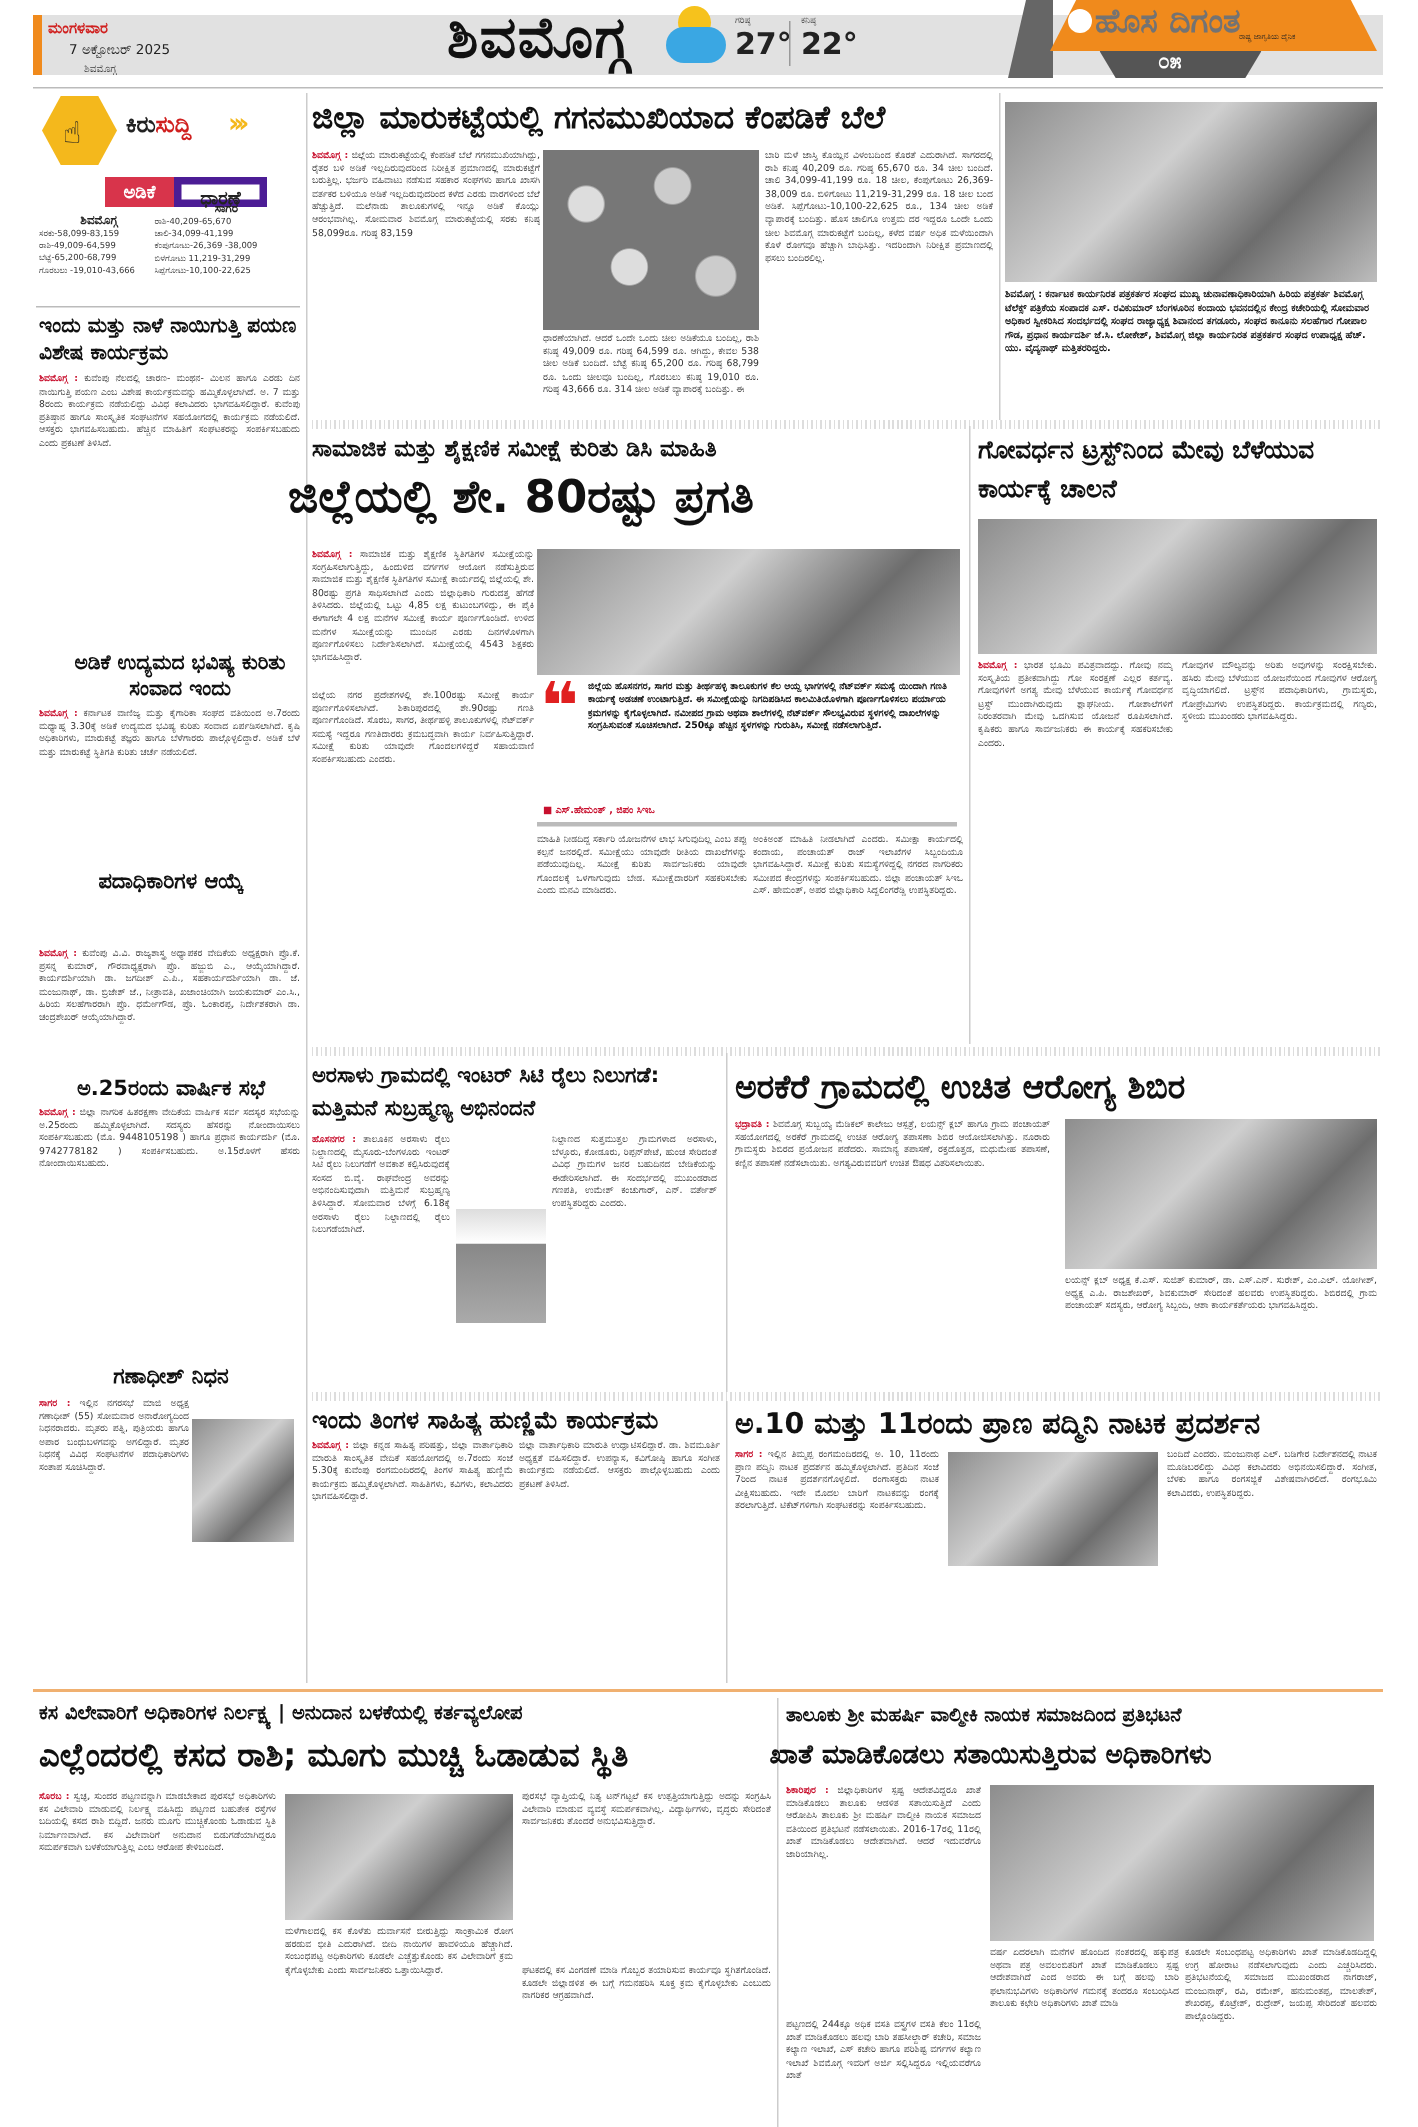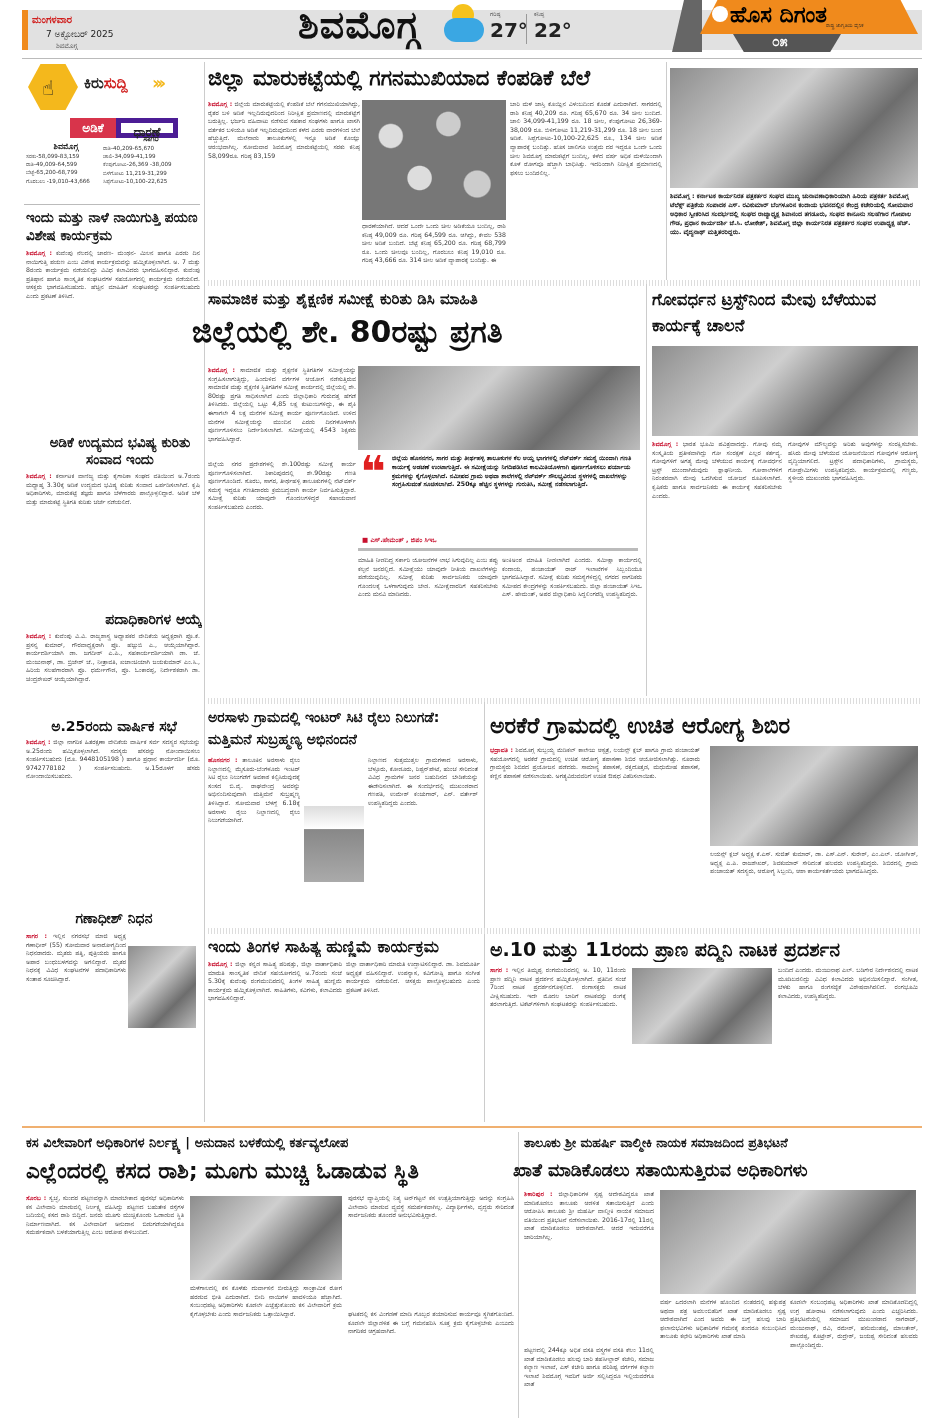--- a/index.html
+++ b/index.html
@@ -9,21 +9,21 @@
 .hdr-bar{left:22px;top:10px;width:6px;height:40px;background:#f08a1c}
 .day{left:32px;top:14px;font-size:10px;color:#d0201f;font-weight:bold}
 .date{left:46px;top:29px;font-size:9px;color:#222}
 .place{left:56px;top:42px;font-size:7px;color:#444}
 .masthead{left:298px;top:2px;font-size:38px;font-weight:bold;color:#111;font-family:"DejaVu Serif",serif;letter-spacing:1px}
 .sun{left:452px;top:4px;width:22px;height:22px;border-radius:50%;background:#f6c21c}
 .cloud{left:444px;top:18px;width:40px;height:24px;border-radius:14px;background:#3aa7e3}
 .wlab{font-size:6px;color:#444}
 .wval{font-size:20px;font-weight:bold;color:#222}
 .brand{left:700px;top:0;width:218px;height:34px;background:#f08a1c;clip-path:polygon(8% 0,92% 0,100% 100%,0 100%)}
-.brand-t{left:730px;top:2px;font-size:22px;font-weight:bold;color:#000000}
+.brand-t{left:730px;top:2px;font-size:22px;font-weight:bold;color:#737373}
 .brand-tag{left:826px;top:22px;font-size:5px;color:#222}
 .pg{left:733px;top:34px;width:108px;height:18px;background:#555;clip-path:polygon(0 0,100% 0,90% 100%,10% 100%)}
 .pg-t{left:772px;top:33px;font-size:14px;color:#fff;font-weight:bold}
 .hline{height:1px;background:#bbb}
 .vline{width:1px;background:#ccc}
 .dotted{height:6px;background:repeating-linear-gradient(90deg,#ddd 0 1px,#fff 1px 3px)}
 .hd{font-weight:bold;color:#111;font-family:"DejaVu Sans",sans-serif;white-space:nowrap;overflow:hidden}
 .body{font-size:6.2px;line-height:8.6px;color:#333;text-align:justify;overflow:hidden}
 .body b{color:#c8102e}
 .photo{background:linear-gradient(135deg,#8d8d8d,#cfcfcf 40%,#6d6d6d 70%,#bdbdbd)}
@@ -88,21 +88,21 @@
   <div class="mk">ಸಿಪ್ಪೆಗೋಟು-10,100-22,625</div>
 </div>
 <div class="abs hline" style="left:24px;top:204px;width:176px"></div>
 
 <div class="abs hd" style="left:26px;top:208px;width:176px;font-size:13.5px;line-height:18px;white-space:normal;height:38px">ಇಂದು ಮತ್ತು ನಾಳೆ ನಾಯಿಗುತ್ತಿ ಪಯಣ ವಿಶೇಷ ಕಾರ್ಯಕ್ರಮ</div>
 <div class="abs body" style="left:26px;top:249px;width:174px;height:176px"><b>ಶಿವಮೊಗ್ಗ :</b> <span>ಕುವೆಂಪು ನೆಲದಲ್ಲಿ ಚಾರಣ- ಮಂಥನ- ಮಿಲನ ಹಾಗೂ ಎರಡು ದಿನ ನಾಯಿಗುತ್ತಿ ಪಯಣ ಎಂಬ ವಿಶೇಷ ಕಾರ್ಯಕ್ರಮವನ್ನು ಹಮ್ಮಿಕೊಳ್ಳಲಾಗಿದೆ. ಅ. 7 ಮತ್ತು 8ರಂದು ಕಾರ್ಯಕ್ರಮ ನಡೆಯಲಿದ್ದು ವಿವಿಧ ಕಲಾವಿದರು ಭಾಗವಹಿಸಲಿದ್ದಾರೆ. ಕುವೆಂಪು ಪ್ರತಿಷ್ಠಾನ ಹಾಗೂ ಸಾಂಸ್ಕೃತಿಕ ಸಂಘಟನೆಗಳ ಸಹಯೋಗದಲ್ಲಿ ಕಾರ್ಯಕ್ರಮ ನಡೆಯಲಿದೆ. ಆಸಕ್ತರು ಭಾಗವಹಿಸಬಹುದು. ಹೆಚ್ಚಿನ ಮಾಹಿತಿಗೆ ಸಂಘಟಕರನ್ನು ಸಂಪರ್ಕಿಸಬಹುದು ಎಂದು ಪ್ರಕಟಣೆ ತಿಳಿಸಿದೆ.</span></div>
 
 <div class="abs hd" style="left:40px;top:434px;width:160px;font-size:13.5px;line-height:17px;white-space:normal;height:36px;text-align:center">ಅಡಿಕೆ ಉದ್ಯಮದ ಭವಿಷ್ಯ ಕುರಿತು ಸಂವಾದ ಇಂದು</div>
 <div class="abs body" style="left:26px;top:472px;width:174px;height:136px"><b>ಶಿವಮೊಗ್ಗ :</b> <span>ಕರ್ನಾಟಕ ವಾಣಿಜ್ಯ ಮತ್ತು ಕೈಗಾರಿಕಾ ಸಂಘದ ವತಿಯಿಂದ ಅ.7ರಂದು ಮಧ್ಯಾಹ್ನ 3.30ಕ್ಕೆ ಅಡಿಕೆ ಉದ್ಯಮದ ಭವಿಷ್ಯ ಕುರಿತು ಸಂವಾದ ಏರ್ಪಡಿಸಲಾಗಿದೆ. ಕೃಷಿ ಅಧಿಕಾರಿಗಳು, ಮಾರುಕಟ್ಟೆ ತಜ್ಞರು ಹಾಗೂ ಬೆಳೆಗಾರರು ಪಾಲ್ಗೊಳ್ಳಲಿದ್ದಾರೆ. ಅಡಿಕೆ ಬೆಳೆ ಮತ್ತು ಮಾರುಕಟ್ಟೆ ಸ್ಥಿತಿಗತಿ ಕುರಿತು ಚರ್ಚೆ ನಡೆಯಲಿದೆ.</span></div>
 
-<div class="abs hd" style="left:26px;top:611px;width:176px;font-size:14px;text-align:right">ಪದಾಧಿಕಾರಿಗಳ ಆಯ್ಕೆ</div>
+<div class="abs hd" style="left:26px;top:580px;width:176px;font-size:14px;text-align:center">ಪದಾಧಿಕಾರಿಗಳ ಆಯ್ಕೆ</div>
 <div class="abs body" style="left:26px;top:632px;width:174px;height:84px"><b>ಶಿವಮೊಗ್ಗ :</b> <span>ಕುವೆಂಪು ವಿ.ವಿ. ರಾಜ್ಯಶಾಸ್ತ್ರ ಅಧ್ಯಾಪಕರ ವೇದಿಕೆಯ ಅಧ್ಯಕ್ಷರಾಗಿ ಪ್ರೊ.ಕೆ. ಪ್ರಸನ್ನ ಕುಮಾರ್, ಗೌರವಾಧ್ಯಕ್ಷರಾಗಿ ಪ್ರೊ. ಹಜ್ಜುಬಿ ಎ., ಆಯ್ಕೆಯಾಗಿದ್ದಾರೆ. ಕಾರ್ಯದರ್ಶಿಯಾಗಿ ಡಾ. ಜಗದೀಶ್ ಎ.ಪಿ., ಸಹಕಾರ್ಯದರ್ಶಿಯಾಗಿ ಡಾ. ಜೆ. ಮಂಜುನಾಥ್, ಡಾ. ಬ್ರಿಜೇಶ್ ಜೆ., ನೀತ್ರಾವತಿ, ಖಜಾಂಚಿಯಾಗಿ ಜಯಕುಮಾರ್ ಎಂ.ಸಿ., ಹಿರಿಯ ಸಲಹೆಗಾರರಾಗಿ ಪ್ರೊ. ಧರ್ಮೇಗೌಡ, ಪ್ರೊ. ಓಂಕಾರಪ್ಪ, ನಿರ್ದೇಶಕರಾಗಿ ಡಾ. ಚಂದ್ರಶೇಖರ್ ಆಯ್ಕೆಯಾಗಿದ್ದಾರೆ.</span></div>
 
 <div class="abs hd" style="left:26px;top:718px;width:176px;font-size:14px;text-align:center">ಅ.25ರಂದು ವಾರ್ಷಿಕ ಸಭೆ</div>
 <div class="abs body" style="left:26px;top:738px;width:174px;height:170px"><b>ಶಿವಮೊಗ್ಗ :</b> <span>ಜಿಲ್ಲಾ ನಾಗರಿಕ ಹಿತರಕ್ಷಣಾ ವೇದಿಕೆಯ ವಾರ್ಷಿಕ ಸರ್ವ ಸದಸ್ಯರ ಸಭೆಯನ್ನು ಅ.25ರಂದು ಹಮ್ಮಿಕೊಳ್ಳಲಾಗಿದೆ. ಸದಸ್ಯರು ಹೆಸರನ್ನು ನೋಂದಾಯಿಸಲು ಸಂಪರ್ಕಿಸಬಹುದು (ಮೊ. 9448105198 ) ಹಾಗೂ ಪ್ರಧಾನ ಕಾರ್ಯದರ್ಶಿ (ಮೊ. 9742778182 ) ಸಂಪರ್ಕಿಸಬಹುದು. ಅ.15ರೊಳಗೆ ಹೆಸರು ನೋಂದಾಯಿಸಬಹುದು.</span></div>
 
 <div class="abs hd" style="left:26px;top:910px;width:176px;font-size:14px;text-align:center">ಗಣಾಧೀಶ್ ನಿಧನ</div>
 <div class="abs body" style="left:26px;top:932px;width:100px;height:190px"><b>ಸಾಗರ :</b> <span>ಇಲ್ಲಿನ ನಗರಸಭೆ ಮಾಜಿ ಅಧ್ಯಕ್ಷ ಗಣಾಧೀಶ್ (55) ಸೋಮವಾರ ಅನಾರೋಗ್ಯದಿಂದ ನಿಧನರಾದರು. ಮೃತರು ಪತ್ನಿ, ಪುತ್ರಿಯರು ಹಾಗೂ ಅಪಾರ ಬಂಧುಬಳಗವನ್ನು ಅಗಲಿದ್ದಾರೆ. ಮೃತರ ನಿಧನಕ್ಕೆ ವಿವಿಧ ಸಂಘಟನೆಗಳ ಪದಾಧಿಕಾರಿಗಳು ಸಂತಾಪ ಸೂಚಿಸಿದ್ದಾರೆ.</span></div>
 <div class="abs photo" style="left:128px;top:946px;width:68px;height:82px"></div>
 
 <div class="abs vline" style="left:204px;top:62px;height:1060px"></div>

